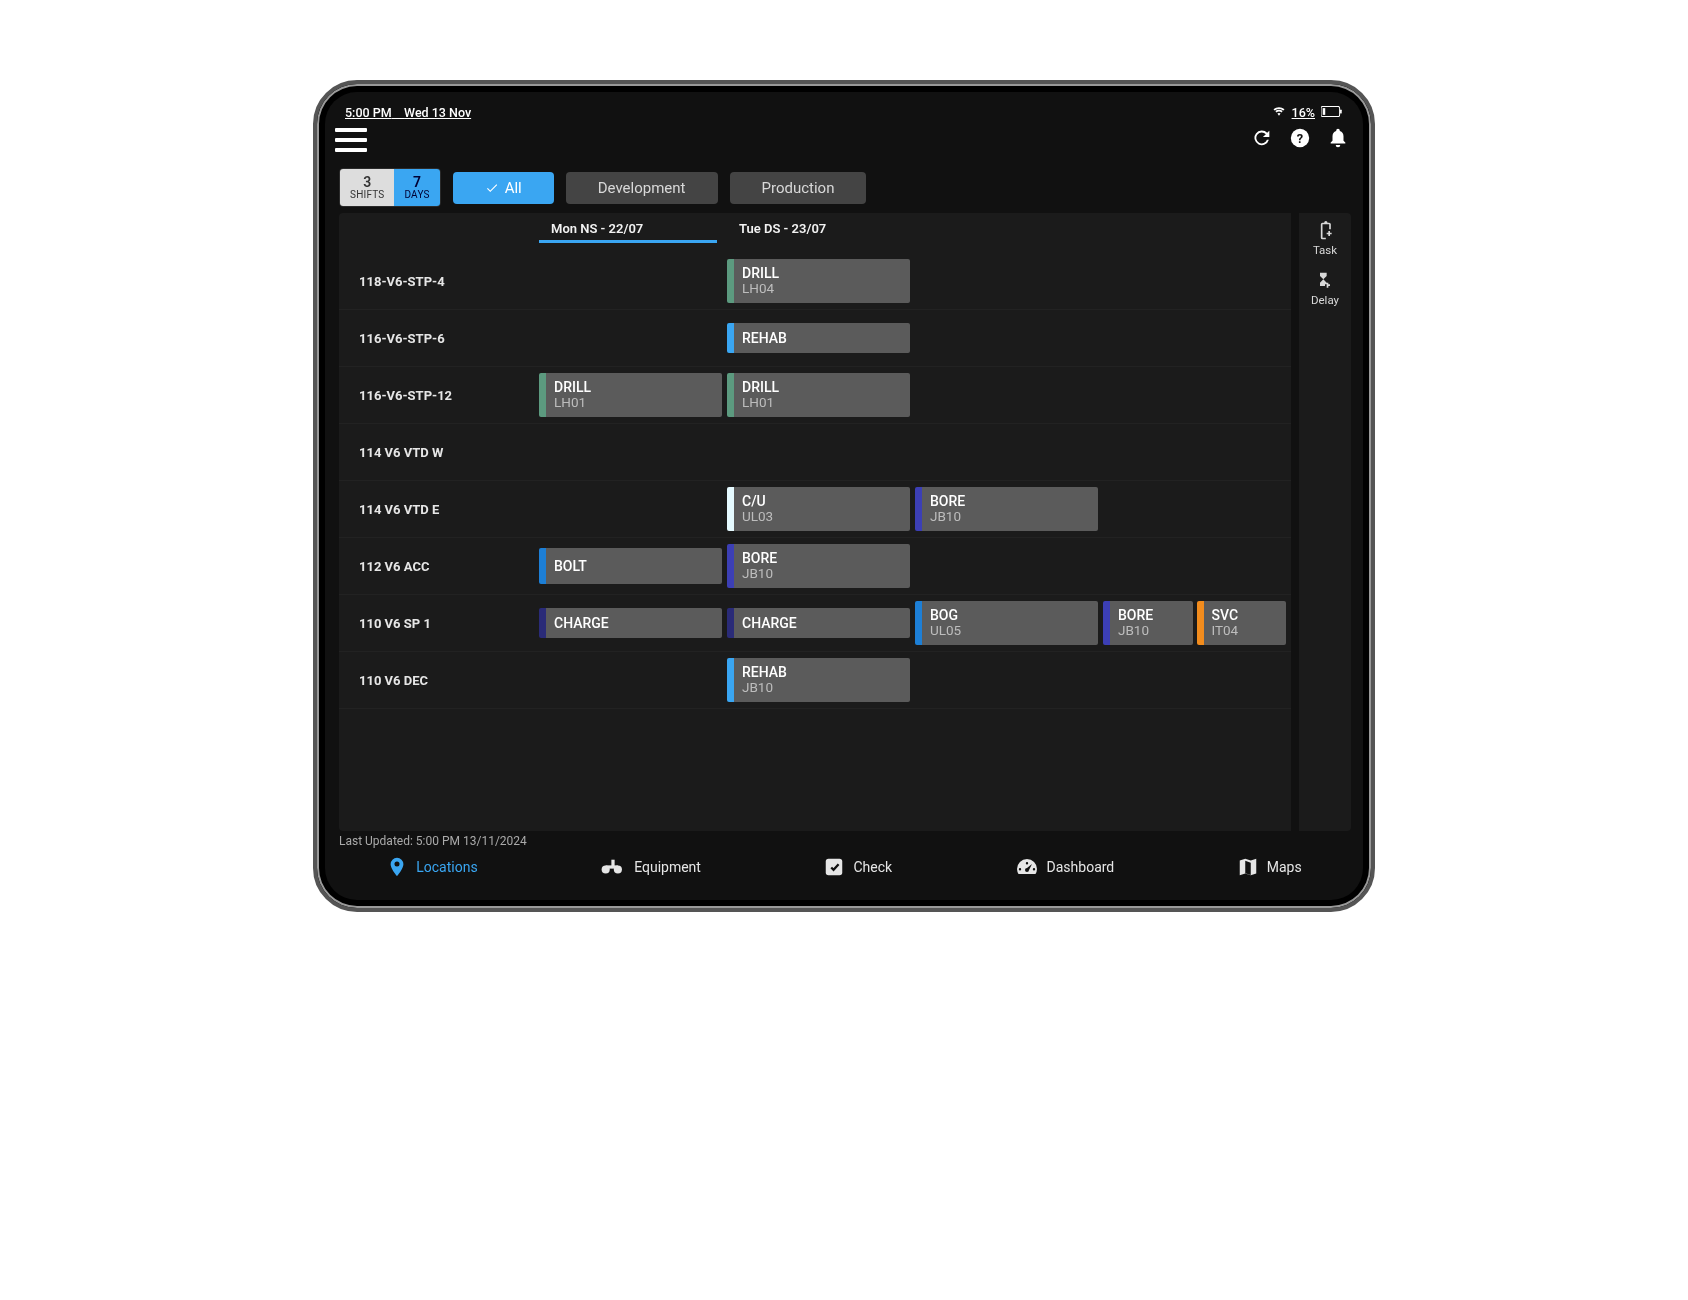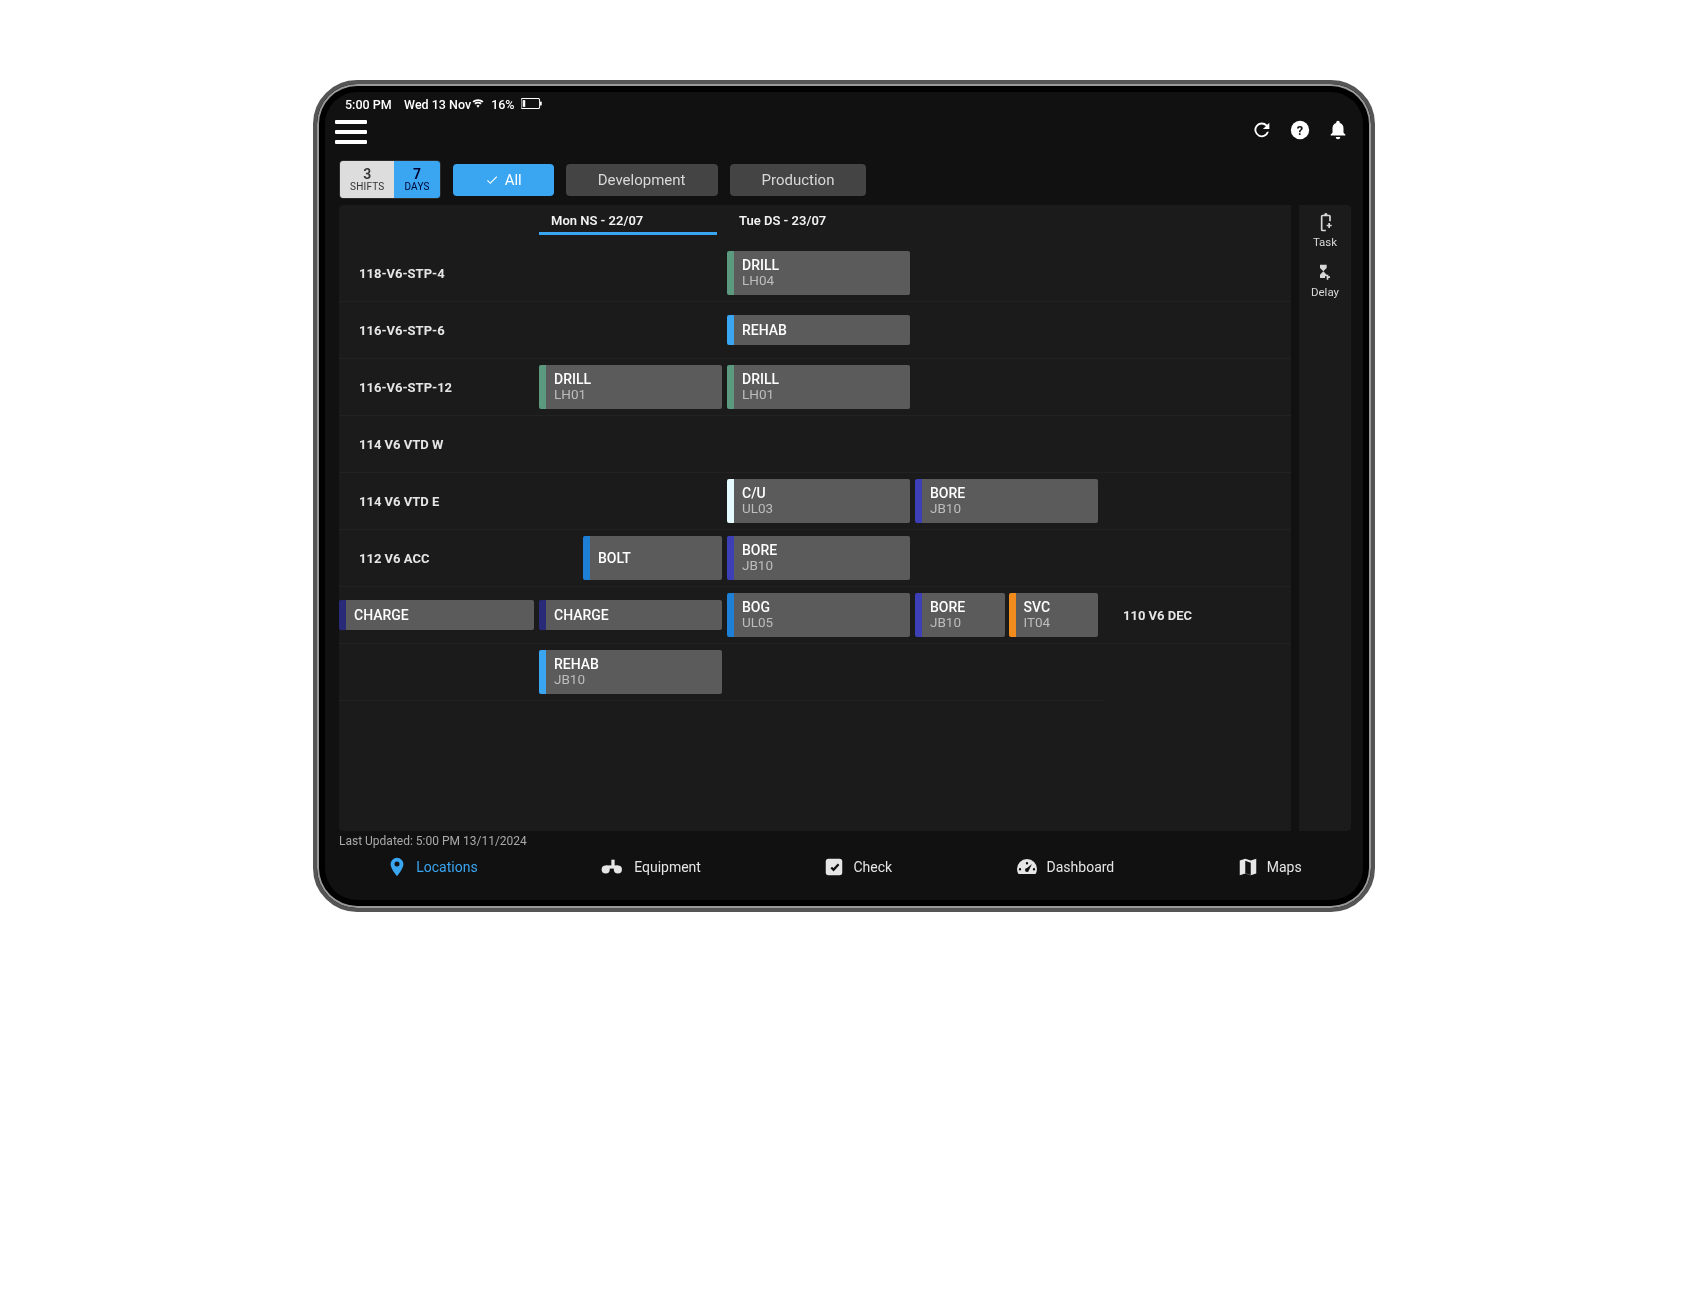--- a/index.html
+++ b/index.html
@@ -1,19 +1,19 @@
 <!DOCTYPE html>
 <html><head>
 <meta charset="utf-8">
 <style>
   *{box-sizing:border-box;margin:0;padding:0;font-family:-apple-system,BlinkMacSystemFont,"Segoe UI",Roboto,Helvetica,Arial,sans-serif;}
   body{background:#fff;display:flex;align-items:flex-start;justify-content:center;width:1688px;height:1300px;padding-top:80px;}
   .device{position:relative;width:1062px;height:832px;border-radius:44px;background:#000;border:4px solid #555;overflow:hidden;box-shadow:0 0 0 2px #999 inset;}
   .screen{position:absolute;inset:8px;background:#111;border-radius:32px;overflow:hidden;display:flex;flex-direction:column;}
-  .status-bar{display:flex;align-items:center;color:#fff;font-size:12.5px;font-weight:500;padding:5px 20px 2px 20px;}
+  .status-bar{display:flex;justify-content:space-between;align-items:center;color:#fff;font-size:12.5px;font-weight:500;padding:13px 20px 2px 20px;text-decoration:underline;}
   .status-bar .right{display:flex;align-items:center;gap:6px;}
   .toolbar{display:flex;justify-content:space-between;align-items:center;padding:2px 14px 8px 4px;}
   .toolbar .left{display:flex;align-items:center;}
   .toolbar .right{display:flex;align-items:center;gap:16px;}
   .hamburger{width:32px;height:24px;display:flex;flex-direction:column;justify-content:space-between;margin:4px 6px;cursor:pointer;}
   .hamburger div{height:4px;background:#fff;border-radius:1px;}
   .tb-icon{fill:#fff;cursor:pointer;}
   .filter-row{display:flex;align-items:center;gap:12px;padding:4px 14px 6px 14px;}
   .seg-group{display:flex;border-radius:4px;overflow:hidden;border:1px solid #2a2a2a;}
   .seg{padding:6px 10px;text-align:center;line-height:1.05;cursor:pointer;}
@@ -209,38 +209,39 @@
                 <div class="bar" style="background: rgb(60, 63, 181);"></div>
                 <div class="body">
                   <div class="t">BORE</div>
                   <div class="m">JB10</div>
                 </div>
               </div>
             </div>
             <div class="cell"></div>
             <div class="rowlabel">112 V6 ACC</div>
             <div class="cell">
-              <div class="task" style="height: 44px; margin-left: 44px;">
+              <div class="task" style="height: 36px;">
                 <div class="bar" style="background: rgb(29, 127, 214);"></div>
                 <div class="body">
                   <div class="t">BOLT</div>
                 </div>
               </div>
             </div>
             <div class="cell">
               <div class="task">
                 <div class="bar" style="background: rgb(60, 63, 181);"></div>
                 <div class="body">
                   <div class="t">BORE</div>
                   <div class="m">JB10</div>
                 </div>
               </div>
             </div>
             <div class="cell"></div>
             <div class="cell"></div>
+            <div class="rowlabel">110 V6 SP 1</div>
             <div class="cell">
               <div class="task" style="height: 30px;">
                 <div class="bar" style="background: rgb(42, 43, 120);"></div>
                 <div class="body">
                   <div class="t">CHARGE</div>
                 </div>
               </div>
             </div>
             <div class="cell">
               <div class="task" style="height: 30px;">

